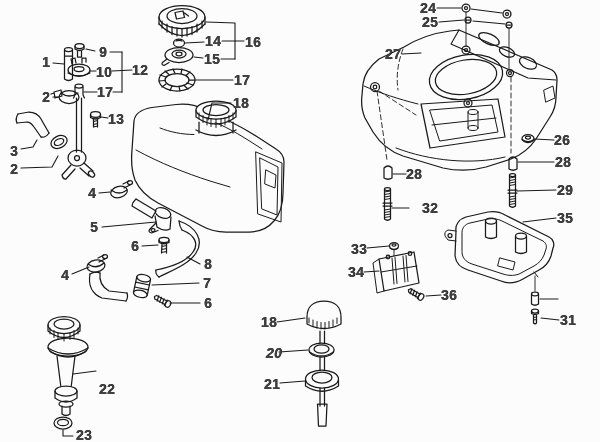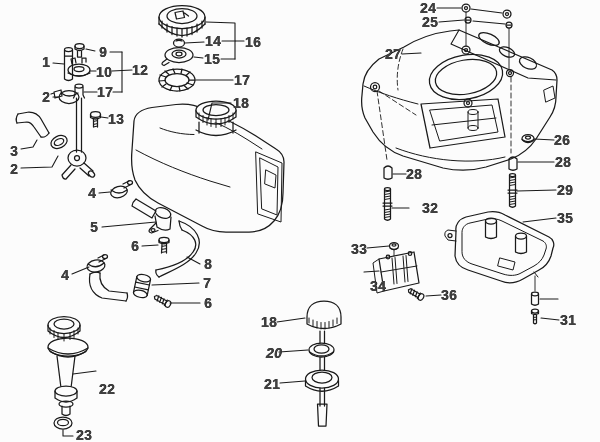--- a/index.html
+++ b/index.html
@@ -406,19 +406,19 @@
       <div class="callout" style="left: 428px; top: 8px;">24</div>
       <div class="callout" style="left: 430px; top: 22px;">25</div>
       <div class="callout" style="left: 393px; top: 54px;">27</div>
       <div class="callout" style="left: 562px; top: 140px;">26</div>
       <div class="callout" style="left: 563px; top: 162px;">28</div>
       <div class="callout" style="left: 565px; top: 190px;">29</div>
       <div class="callout" style="left: 414px; top: 174px;">28</div>
       <div class="callout" style="left: 430px; top: 208px; text-align: right;">32</div>
       <div class="callout" style="left: 565px; top: 218px; text-align: center;">35</div>
       <div class="callout" style="left: 359px; top: 249px;">33</div>
-      <div class="callout" style="left: 356px; top: 286px; margin-left: 22px;">34</div>
+      <div class="callout" style="left: 356px; top: 272px;">34</div>
       <div class="callout" style="left: 449px; top: 295px;">36</div>
       <div class="callout" style="left: 567px; top: 299px; margin-left: 48px;">30</div>
       <div class="callout" style="left: 568px; top: 320px;">31</div>
     </div>
 
 </div>
 
 </body></html>

